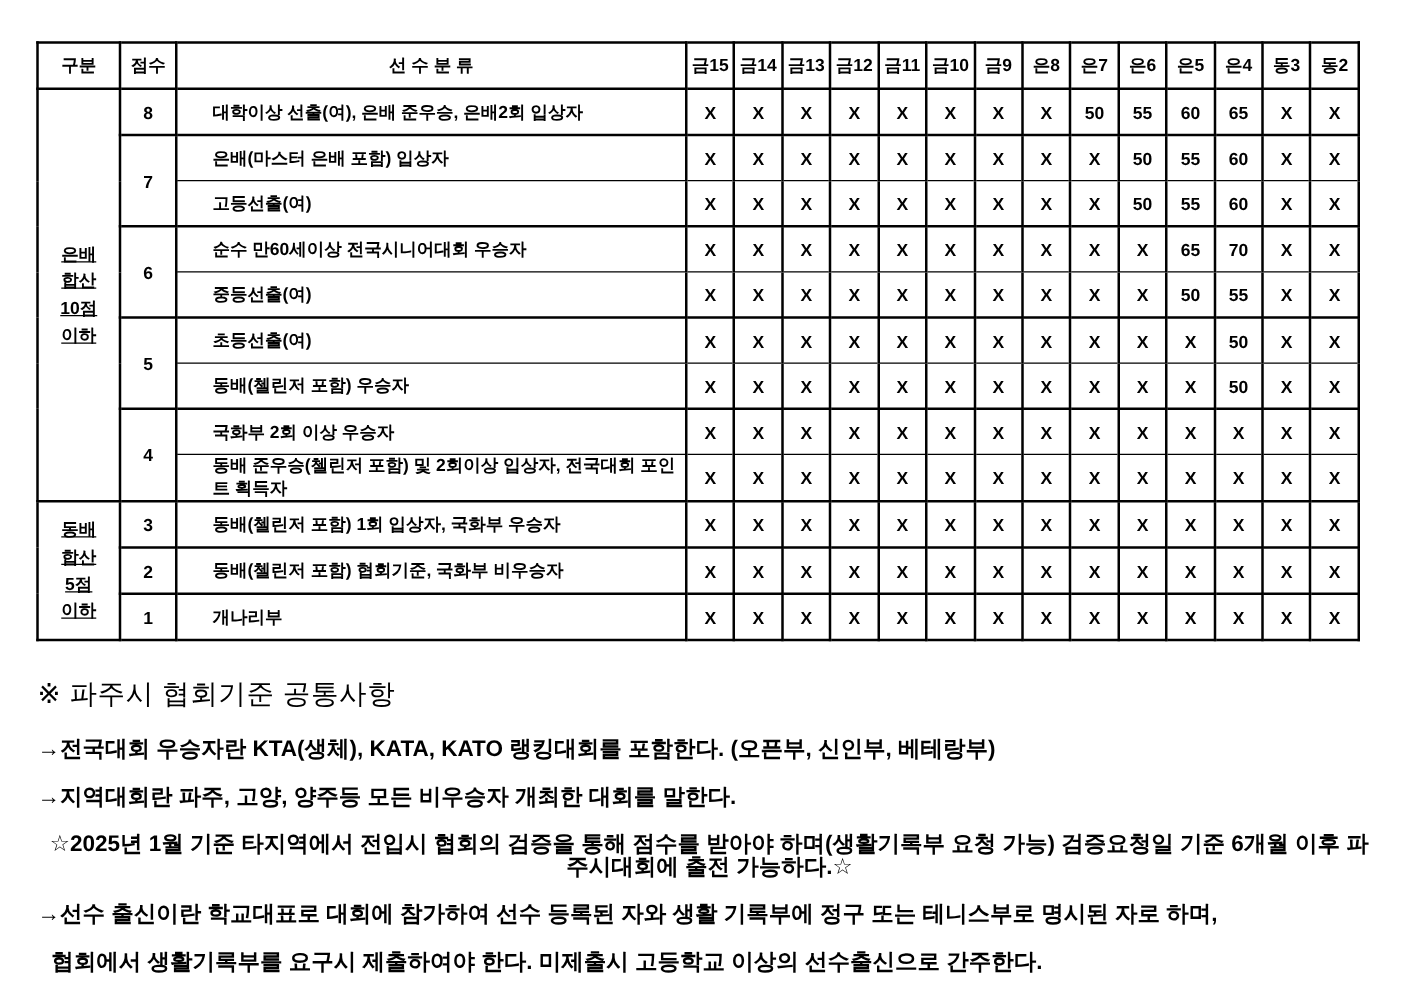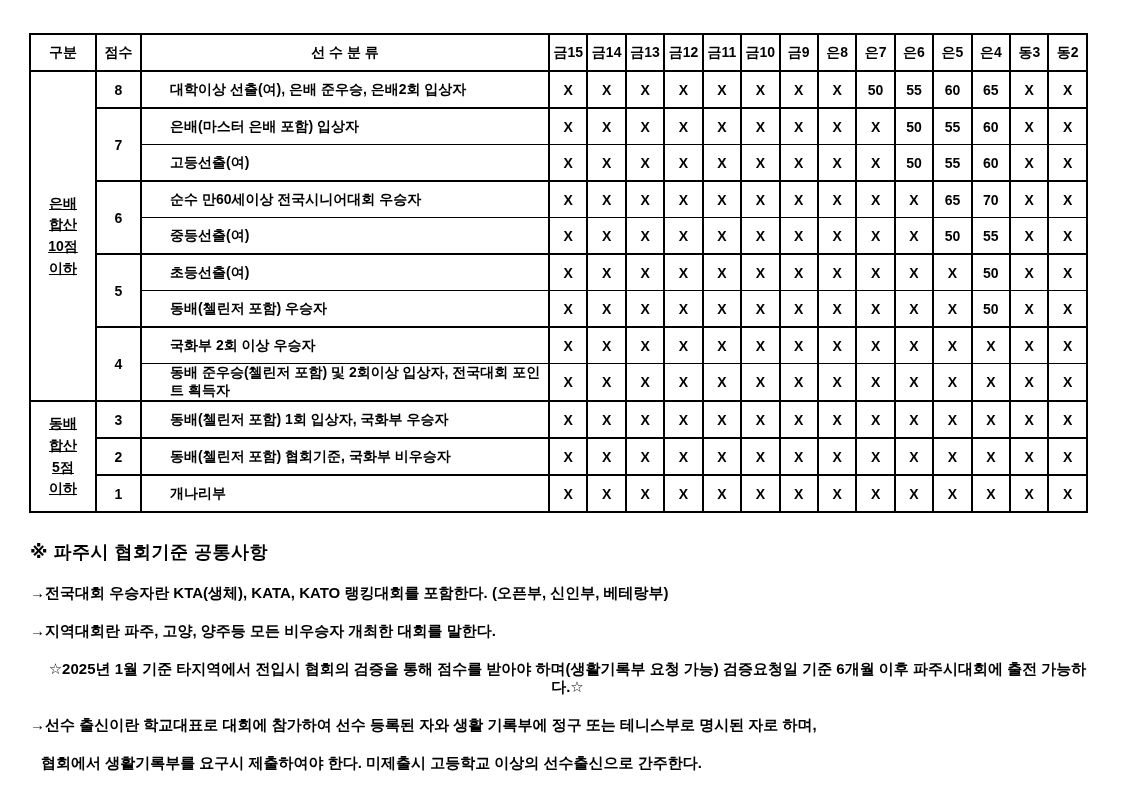--- a/index.html
+++ b/index.html
@@ -52,27 +52,27 @@
   tr.pair-bottom td.category-cell, tr.pair-bottom td.value-cell { border-top-width: 1px; }
 
   .notes {
     position: absolute;
     left: 30px;
     top: 540px;
     width: 1070px;
   }
   .notes h2 {
     margin: 0 0 20px 0;
-    font-size: 18px;
-    font-weight: bold;
+    font-size: 22px;
+    font-weight: normal;
     letter-spacing: 0.5px;
   }
   .note-line {
     margin: 0 0 20px 0;
-    font-size: 15px;
+    font-size: 18px;
     font-weight: bold;
     line-height: 18px;
     white-space: pre-wrap;
   }
   .note-line.indent-1 { padding-left: 5px; text-align: center; }
   .note-line.indent-2 { padding-left: 11px; }
 </style>
 </head>
 <body>
 

